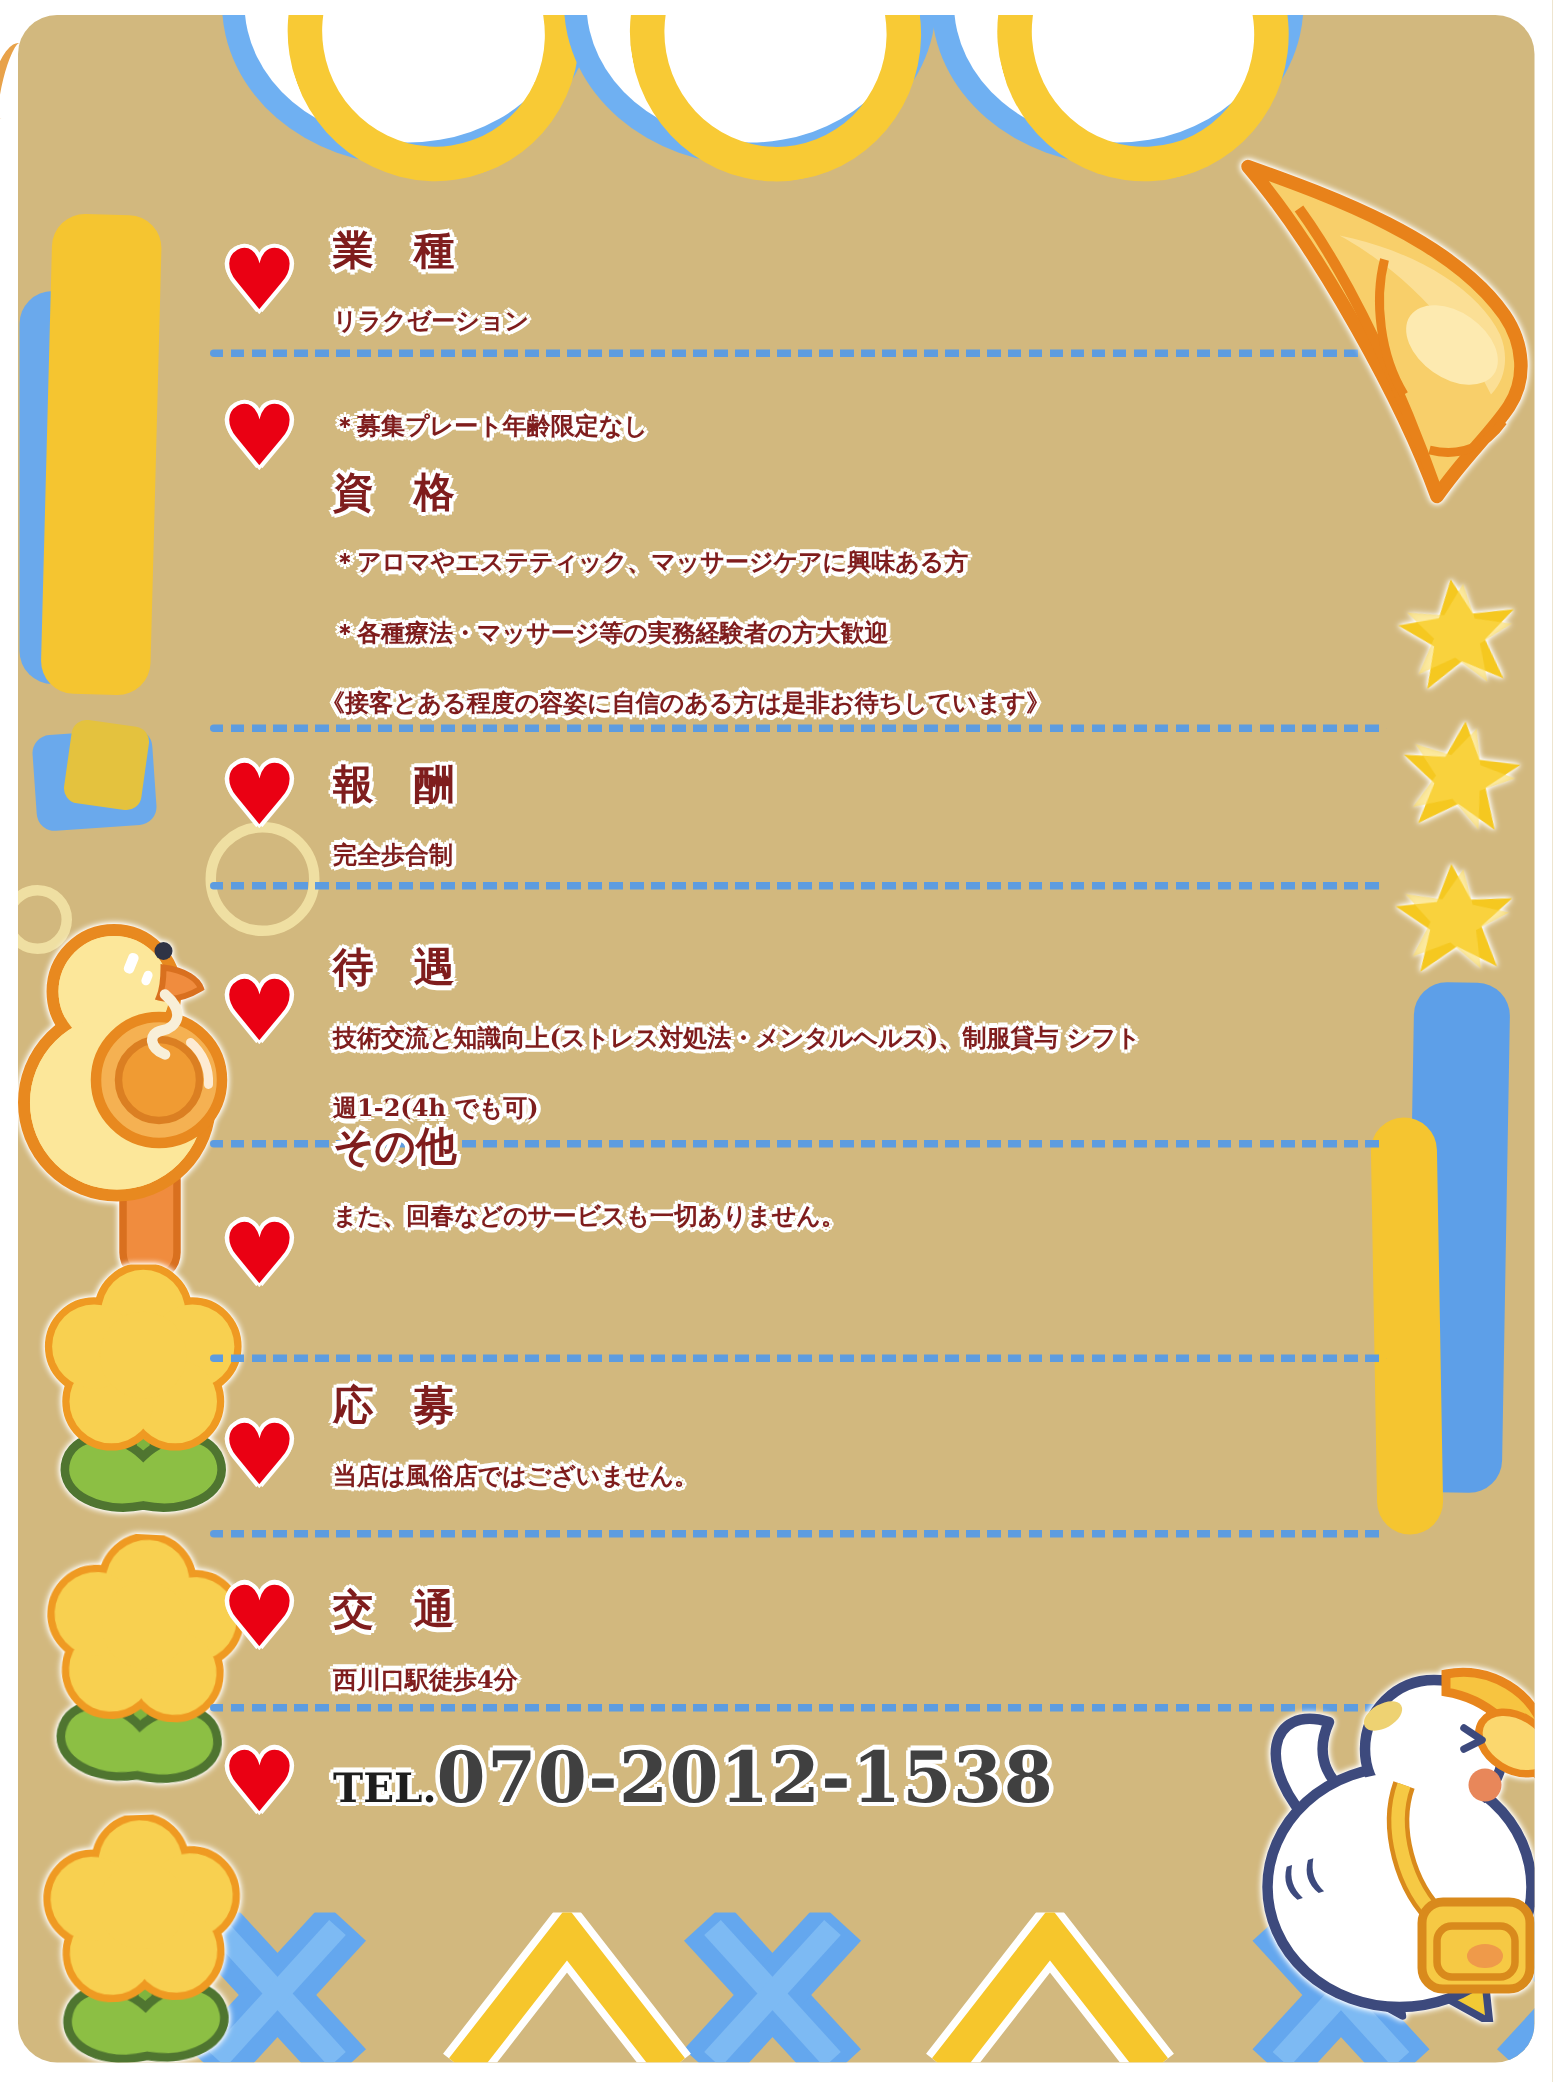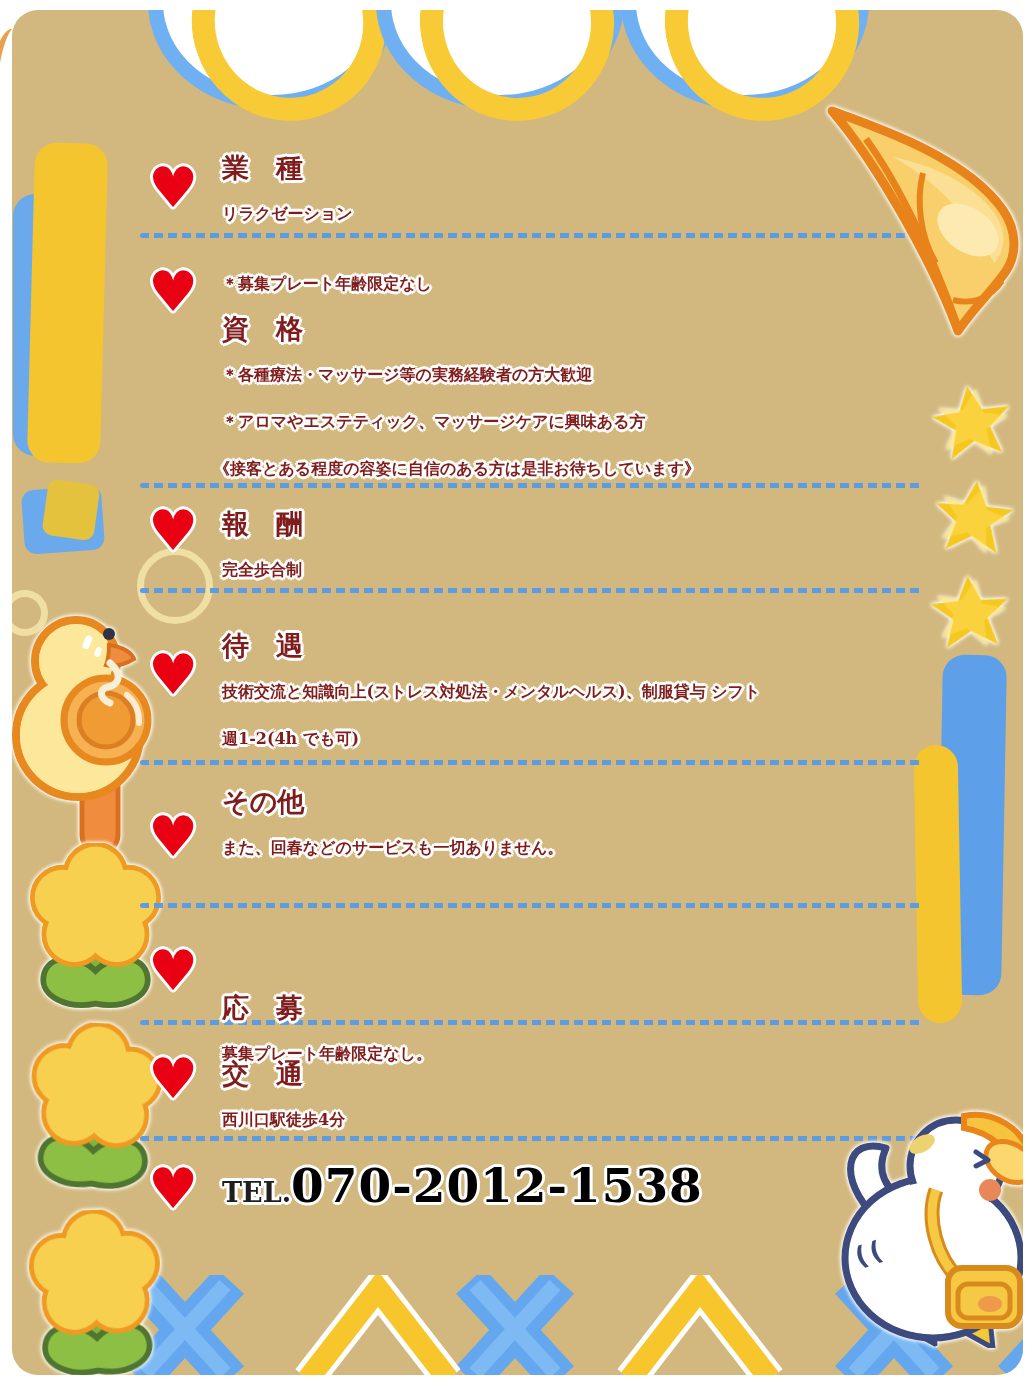--- a/index.html
+++ b/index.html
@@ -21,21 +21,21 @@
      font-size:56px;line-height:1;color:#ea0013;
      text-shadow:-3px 0 #fff,3px 0 #fff,0 -3px #fff,0 3px #fff,
                  -2px -2px #fff,2px -2px #fff,-2px 2px #fff,2px 2px #fff;}
   .divider{position:absolute;left:128px;width:784px;height:5px;z-index:3;border-radius:3px;
      background:repeating-linear-gradient(90deg,#5d9ce0 0 9px,rgba(0,0,0,0) 9px 14px);}
   
   .telrow{position:absolute;left:210px;top:1148px;z-index:7;white-space:nowrap;}
   .telprefix{font-size:27px;font-weight:bold;color:#1e1e1e;
      text-shadow:-3px 0 #fff,3px 0 #fff,0 -3px #fff,0 3px #fff,
                  -2px -2px #fff,2px -2px #fff,-2px 2px #fff,2px 2px #fff;}
-  .telnumber{font-size:47px;font-weight:bold;color:#000000;letter-spacing:1px;
+  .telnumber{font-size:47px;font-weight:bold;color:#404040;letter-spacing:1px;
      text-shadow:-3px 0 #fff,3px 0 #fff,0 -3px #fff,0 3px #fff,
                  -2px -2px #fff,2px -2px #fff,-2px 2px #fff,2px 2px #fff;}
   
   .scallop{position:absolute;top:-115px;width:248px;height:215px;z-index:2;}
   .sc-blue{position:absolute;inset:0;border-radius:50%;background:#6fb0f2;}
   .sc-white{position:absolute;inset:15px;border-radius:50%;background:#ffffff;}
   .sc-yellow{position:absolute;left:44px;top:28px;width:148px;height:152px;border-radius:50%;
      border:23px solid #f8ca35;border-top-color:transparent;}
   .brush{position:absolute;border-radius:22px;}
   .circ{position:absolute;border-radius:50%;border:7px solid rgba(245,229,168,.85);background:transparent;z-index:1;}
@@ -250,44 +250,44 @@
     <div class="heart" style="top:1151px;">♥</div>
 
     <div class="section" style="top:136px;">
       <div class="t label">業　種</div>
       <div class="t line">リラクゼーション</div>
     </div>
 
     <div class="section" style="top:250px;">
       <div class="t line">＊募集プレート年齢限定なし</div>
       <div class="t label">資　格</div>
+      <div class="t line">＊アロマやエステティック、マッサージケアに興味ある方</div>
       <div class="t line">＊各種療法・マッサージ等の実務経験者の方大歓迎</div>
-      <div class="t line">＊アロマやエステティック、マッサージケアに興味ある方</div>
       <div class="t line" style="margin-left:-8px;">《接客とある程度の容姿に自信のある方は是非お待ちしています》</div>
     </div>
 
     <div class="section" style="top:492px;">
       <div class="t label">報　酬</div>
       <div class="t line">完全歩合制</div>
     </div>
 
     <div class="section" style="top:614px;">
       <div class="t label">待　遇</div>
       <div class="t line">技術交流と知識向上(ストレス対処法・メンタルヘルス)、制服貸与 シフト</div>
       <div class="t line">週1-2(4h でも可)</div>
     </div>
 
-    <div class="section" style="top:770px;">
+    <div class="section" style="top:733px;">
       <div class="t label">その他</div>
       <div class="t line">また、回春などのサービスも一切ありません。</div>
     </div>
 
-    <div class="section" style="top:976px;">
+    <div class="section" style="top:906px;">
       <div class="t label">応　募</div>
-      <div class="t line">募集プレート年齢限定なし。</div>
+      <div class="t line">当店は風俗店ではございません。</div>
     </div>
 
     <div class="section" style="top:1042px;">
       <div class="t label">交　通</div>
       <div class="t line">西川口駅徒歩4分</div>
     </div>
 
     <div class="telrow">
       <span class="telprefix">TEL.</span><span class="telnumber">070-2012-1538</span>
     </div>

